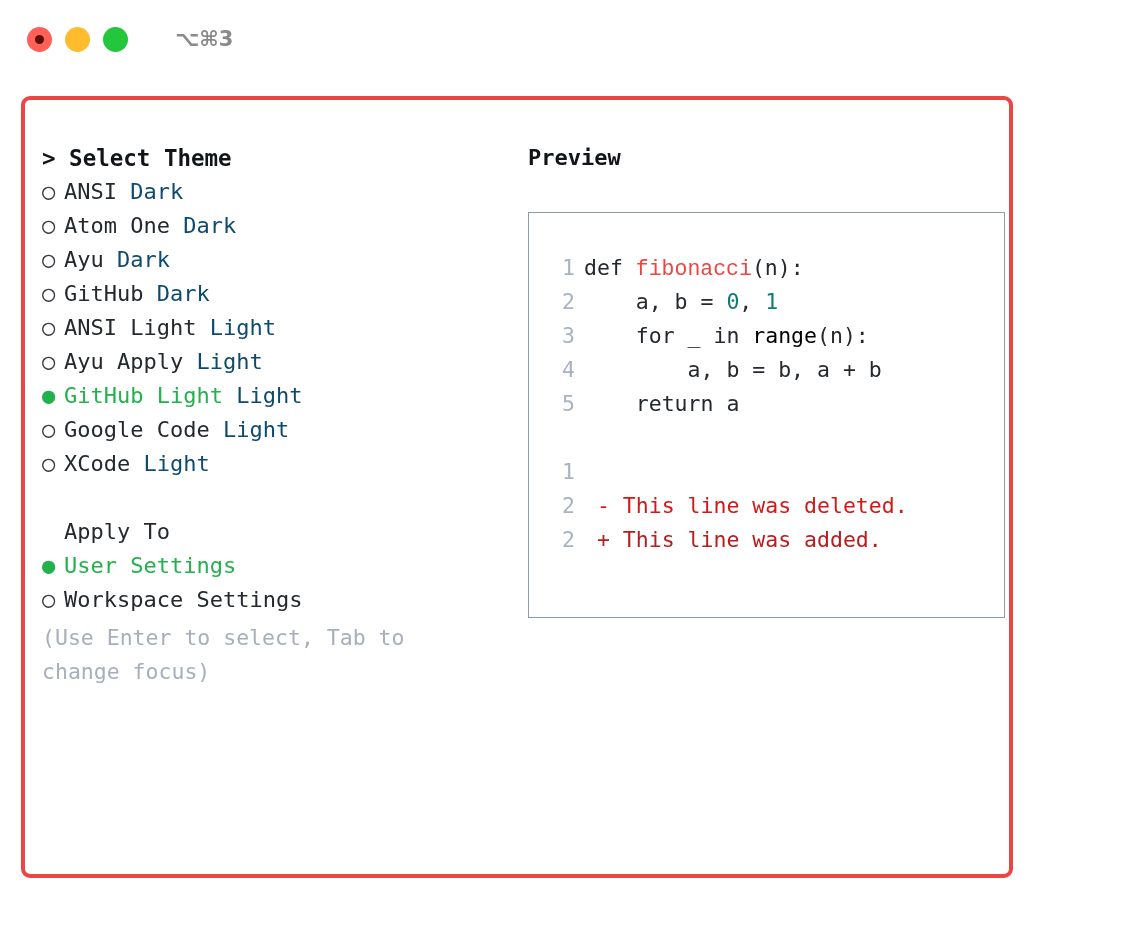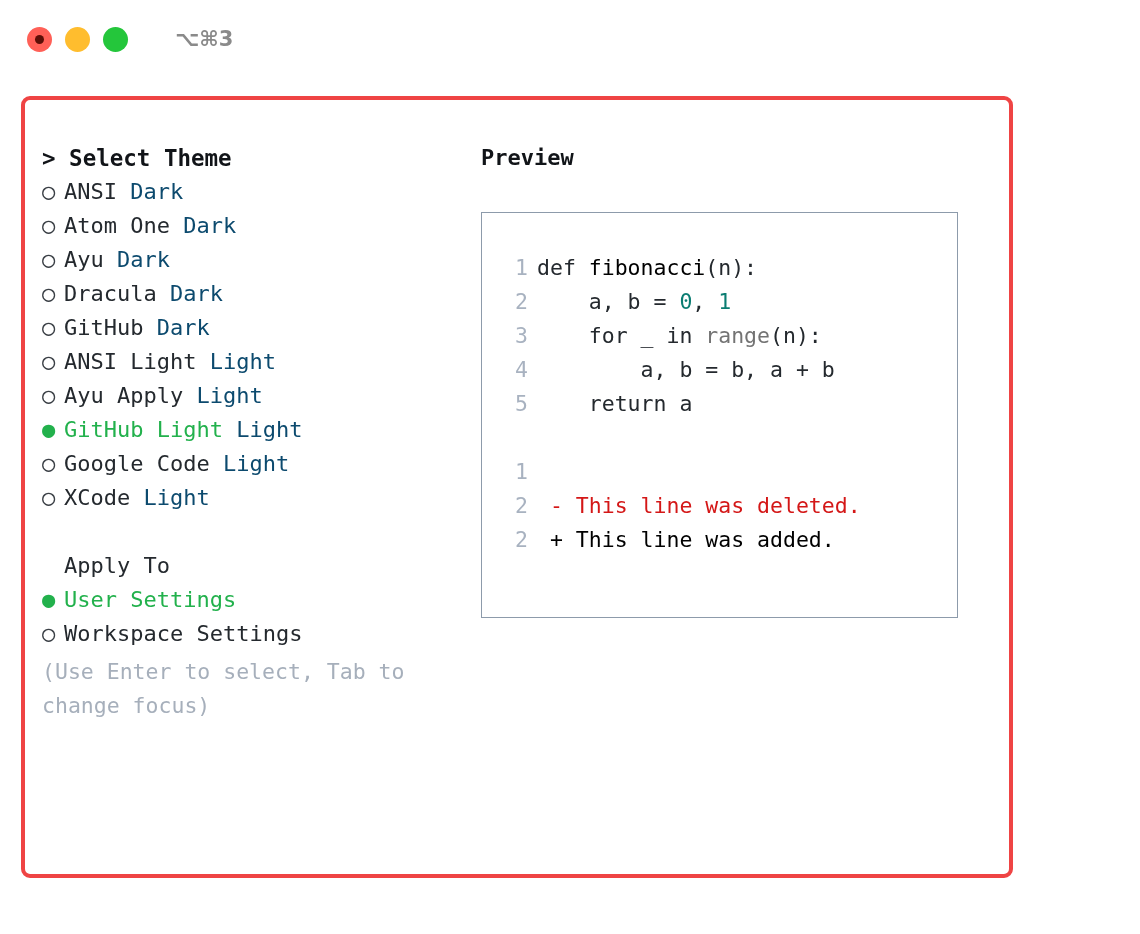--- a/index.html
+++ b/index.html
@@ -126,21 +126,21 @@
     margin-top: 4px;
     font-size: 21.5px;
     line-height: 34px;
     color: #a6afbb;
     width: 410px;
   }
 
   
   .right-col {
     position: absolute;
-    left: 456px;
+    left: 503px;
     top: 41px;
     width: 500px;
   }
 
   .preview-label {
     font-size: 22px;
     font-weight: bold;
     color: #111418;
     line-height: 34px;
     margin-bottom: 37px;
@@ -175,27 +175,27 @@
     text-align: right;
     color: #a8b2c0;
     flex: 0 0 auto;
   }
   .code-text {
     padding-left: 9px;
     white-space: pre;
   }
 
   .tok-plain { color: #24292e; }
-  .tok-fn    { color: #000000; }
+  .tok-fn    { color: #ef4444; font-family: Liberation Mono, monospace; }
   .tok-num   { color: #0b7d72; }
-  .tok-builtin { color: #737373; }
+  .tok-builtin { color: #000000; }
 
   .diff-ctx { color: #8b8b8b; }
   .diff-del { color: #d41717; }
-  .diff-add { color: #000000; text-align: right; }
+  .diff-add { color: #b91c1c; text-align: right; }
 </style>
 </head>
 <body>
 
 <div class="window">
 
   <div class="titlebar">
     <div class="lights">
       <div class="light red">
         <div class="dot"></div>
@@ -210,21 +210,20 @@
     <div class="columns">
 
       <div class="left-col">
 
         <div class="line header-line">&gt; Select Theme</div>
 
         <div id="theme-list">
             <div class="line"><span class="bullet">○</span><span class="theme-name">ANSI</span><span> </span><span class="variant">Dark</span></div>
             <div class="line"><span class="bullet">○</span><span class="theme-name">Atom One</span><span> </span><span class="variant">Dark</span></div>
             <div class="line"><span class="bullet">○</span><span class="theme-name">Ayu</span><span> </span><span class="variant">Dark</span></div>
-            <div class="line"><span class="bullet">○</span><span class="theme-name">Dracula</span><span> </span><span class="variant">Dark</span></div>
             <div class="line"><span class="bullet">○</span><span class="theme-name">GitHub</span><span> </span><span class="variant">Dark</span></div>
             <div class="line"><span class="bullet">○</span><span class="theme-name">ANSI Light</span><span> </span><span class="variant">Light</span></div>
             <div class="line"><span class="bullet">○</span><span class="theme-name">Ayu Apply</span><span> </span><span class="variant">Light</span></div>
             <div class="line"><span class="bullet sel">●</span><span class="theme-name sel">GitHub Light</span><span> </span><span class="variant">Light</span></div>
             <div class="line"><span class="bullet">○</span><span class="theme-name">Google Code</span><span> </span><span class="variant">Light</span></div>
             <div class="line"><span class="bullet">○</span><span class="theme-name">XCode</span><span> </span><span class="variant">Light</span></div>
           </div>
 
         <div class="spacer"></div>
 

